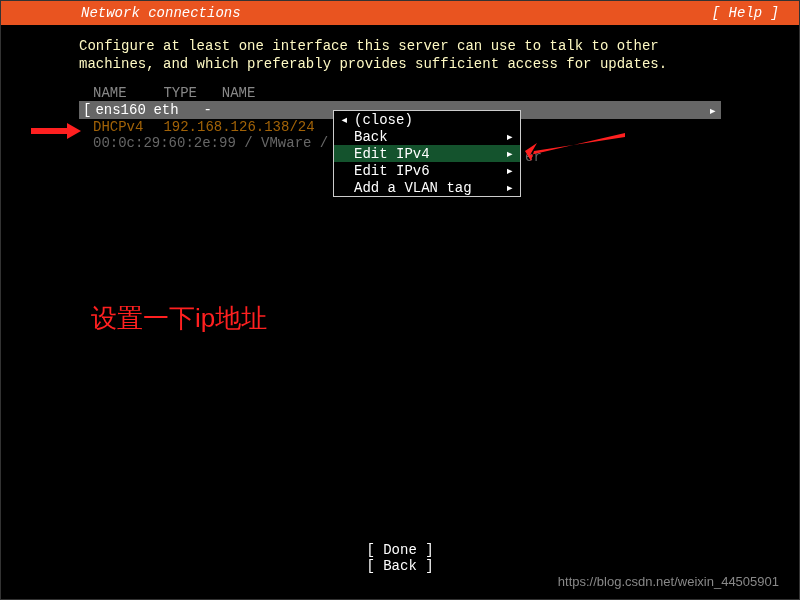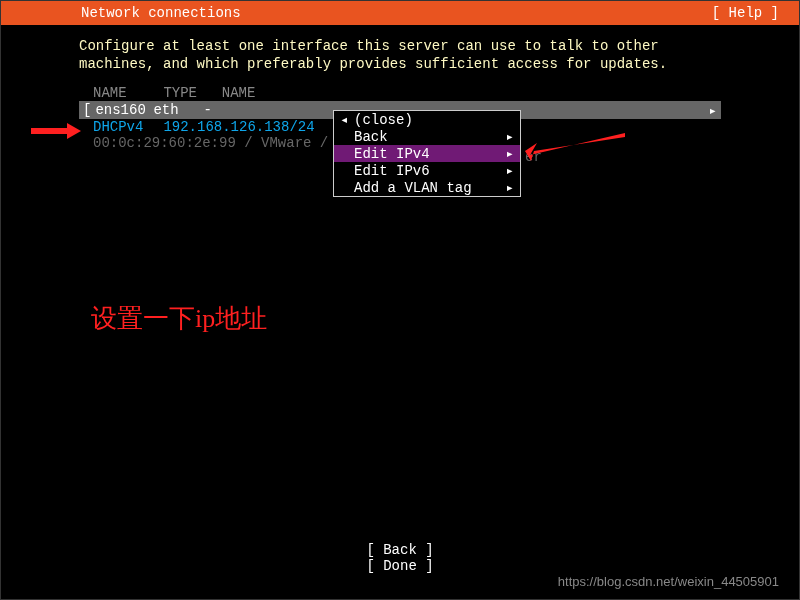--- a/index.html
+++ b/index.html
@@ -15,20 +15,21 @@
       border: 1px solid #333;
     }
     .header {
       background: #e95420;
       height: 24px;
       display: flex;
       justify-content: space-between;
       align-items: center;
       padding: 0 20px 0 80px;
       color: #fff;
+      font-style: italic;
     }
     .instructions {
       padding: 12px 78px 8px 78px;
       color: #fef9c3;
       line-height: 1.3;
     }
     .table-area {
       padding: 4px 78px;
       position: relative;
     }
@@ -43,21 +44,21 @@
       background: #666;
       color: #fff;
       padding: 0 4px 0 0;
       display: flex;
       align-items: center;
       height: 18px;
     }
     .interface-row .bracket { padding: 0 4px 0 4px; }
     .detail-row {
       padding-left: 14px;
-      color: #0ea5e9;
+      color: #a16207;
     }
     .detail-row-dim {
       padding-left: 14px;
       color: #666;
     }
     .create-bond {
       padding-left: 4px;
       margin-top: 14px;
     }
     .popup {
@@ -68,32 +69,32 @@
       border: 1px solid #ccc;
       background: #000;
     }
     .popup-item {
       display: flex;
       padding: 0 6px;
       height: 17px;
       align-items: center;
     }
     .popup-item.selected {
-      background: #701a75;
+      background: #14532d;
     }
     .popup-item .pi-left { width: 14px; }
     .popup-item .pi-text { flex: 1; }
     .popup-item .pi-arrow { width: 10px; text-align: right; }
     .annotation {
       position: absolute;
       top: 300px;
       left: 90px;
       color: #ff2020;
       font-size: 26px;
-      font-family: Liberation Serif, serif;
+      font-family: Liberation Sans, sans-serif;
       font-weight: normal;
     }
     .red-arrow-left {
       position: absolute;
       top: 122px;
       left: 30px;
       width: 50px;
       height: 16px;
     }
     .red-arrow-right {
@@ -193,17 +194,17 @@
   <path d="M0 8 L14 0 L14 5 L50 5 L50 11 L14 11 L14 16 Z" fill="#ff2020" transform="scale(-1,1) translate(-50,0)"></path>
 </svg>
 
 <svg class="red-arrow-right" viewBox="0 0 100 30">
   <path d="M100 2 L5 24 L12 12 L0 20 L6 30 L9 20 L100 6 Z" fill="#ff2020"></path>
 </svg>
 
 <div class="annotation">设置一下ip地址</div>
 
 <div class="footer">
+  <span class="footer-btn">[ Done       ]</span>
   <span class="footer-btn">[ Back       ]</span>
-  <span class="footer-btn">[ Done       ]</span>
 </div>
 
 <div class="watermark">https://blog.csdn.net/weixin_44505901</div>
 
 </body></html>

